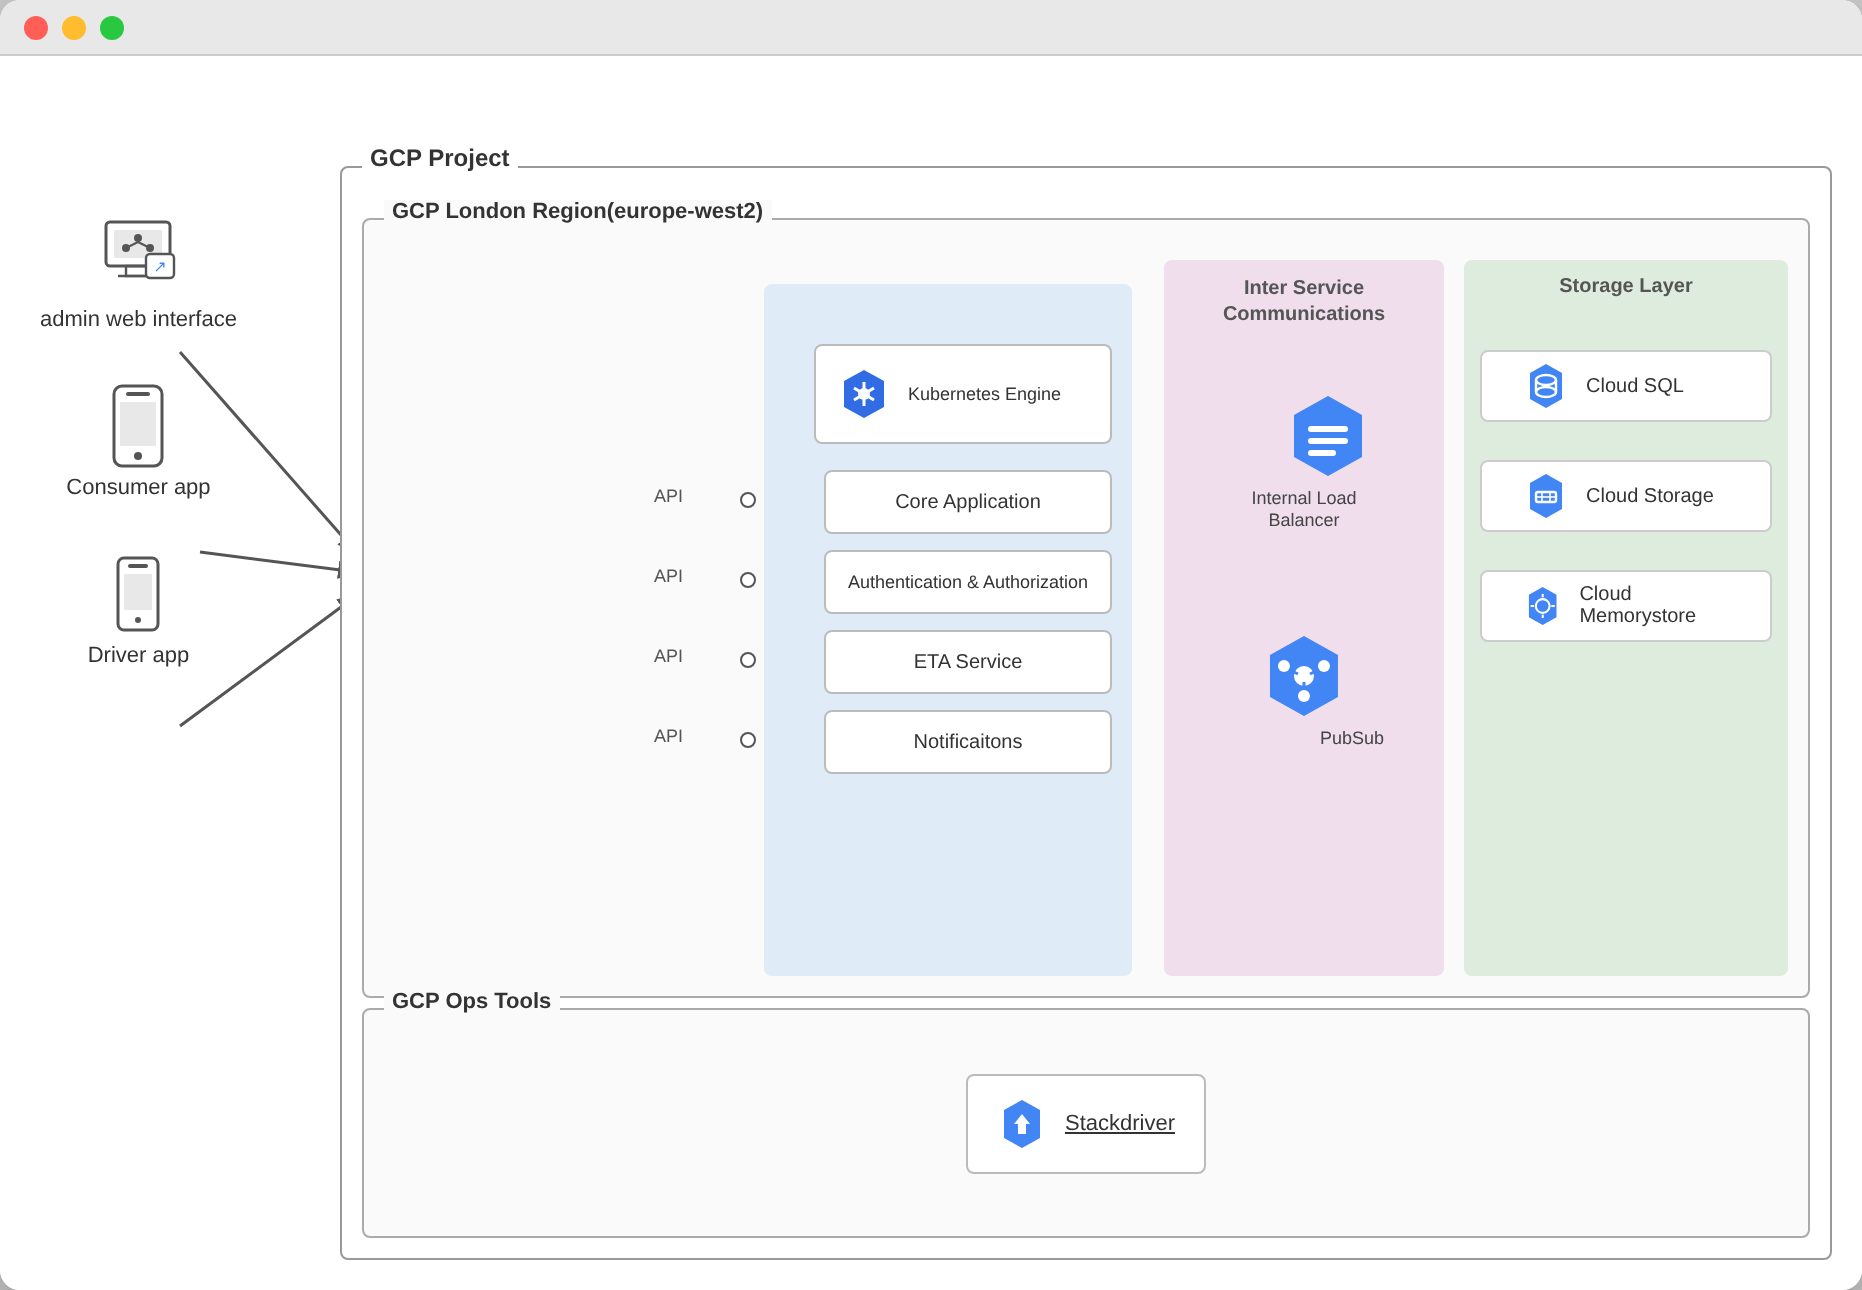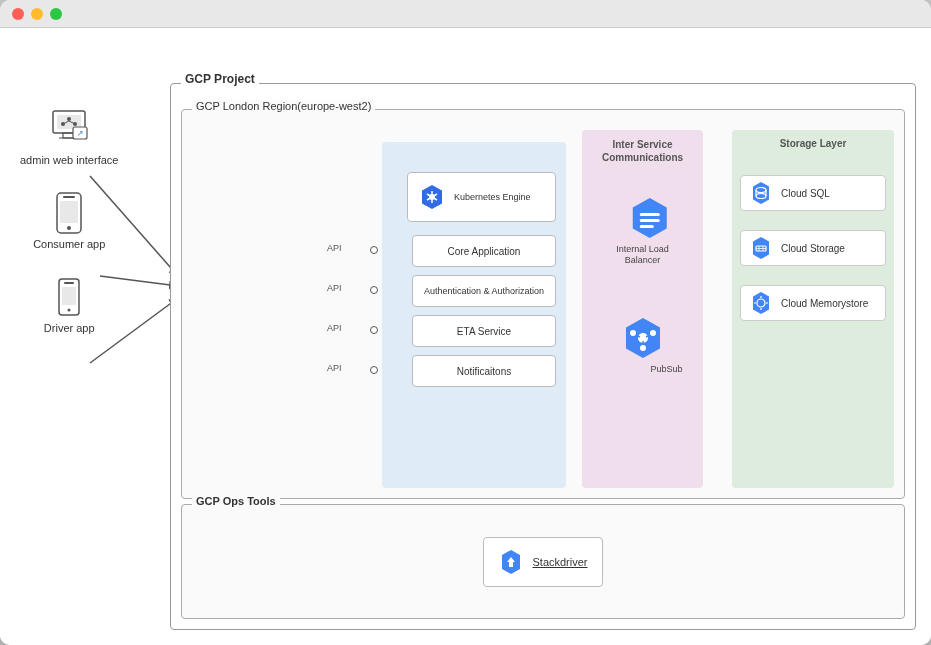--- a/index.html
+++ b/index.html
@@ -77,21 +77,21 @@
       bottom: 130px;
       border: 1.5px solid #aaa;
       border-radius: 4px;
       background: #fafafa;
     }
     .london-label {
       position: absolute;
       top: -10px;
       left: 10px;
       font-size: 11px;
-      font-weight: 400;
+      font-weight: 700;
       color: #333;
       background: #fafafa;
       padding: 0 4px;
     }
 
     
     .k8s-section {
       position: absolute;
       top: 32px;
       left: 200px;
@@ -99,21 +99,21 @@
       bottom: 10px;
       background: rgba(173, 210, 240, 0.35);
       border-radius: 4px;
     }
 
     
     .inter-service {
       position: absolute;
       top: 20px;
       left: 400px;
-      width: 121px;
+      width: 140px;
       bottom: 10px;
       background: rgba(220, 170, 210, 0.35);
       border-radius: 4px;
     }
     .inter-service-label {
       text-align: center;
       font-size: 10px;
       font-weight: 600;
       color: #555;
       padding: 8px 5px 0;
@@ -239,21 +239,21 @@
       position: absolute;
       right: 8px;
       left: 8px;
       height: 36px;
       border: 1.5px solid #ccc;
       border-radius: 4px;
       background: white;
       display: flex;
       align-items: center;
       gap: 8px;
-      padding: 0 8px;
+      padding: 0 20px;
       font-size: 10px;
       color: #333;
     }
 
     
     .stackdriver-box {
       position: absolute;
       left: 50%;
       top: 50%;
       transform: translate(-50%, -50%);

